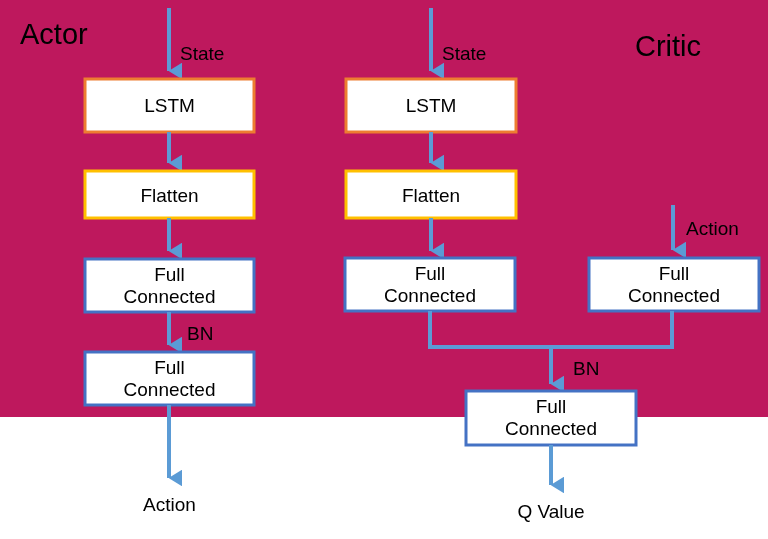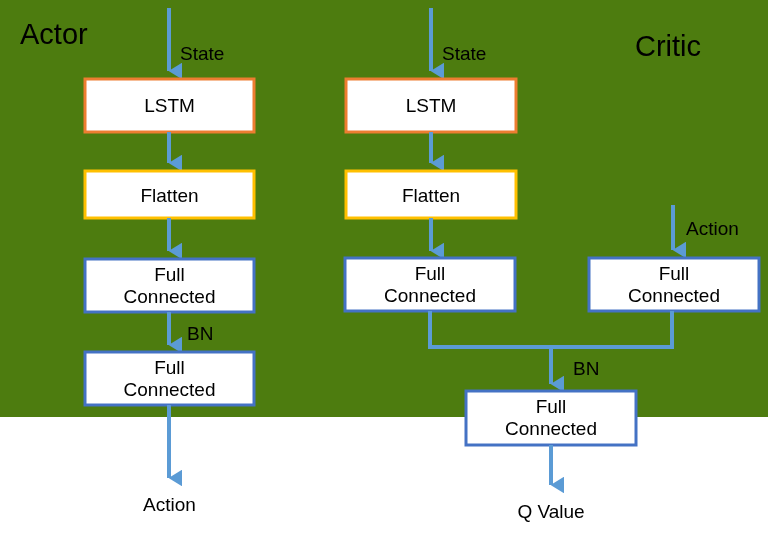--- a/index.html
+++ b/index.html
@@ -10,21 +10,21 @@
   body {
     width: 768px;
     height: 539px;
     font-family: "Liberation Sans", sans-serif;
     overflow: hidden;
   }
   #diagram-root {
     position: relative;
     width: 768px;
     height: 417px;
-    background: #4d7c0f;
+    background: #be185d;
   }
   svg.canvas {
     position: absolute;
     top: 0;
     left: 0;
     width: 768px;
     height: 539px;
     display: block;
   }
   .section-title {

